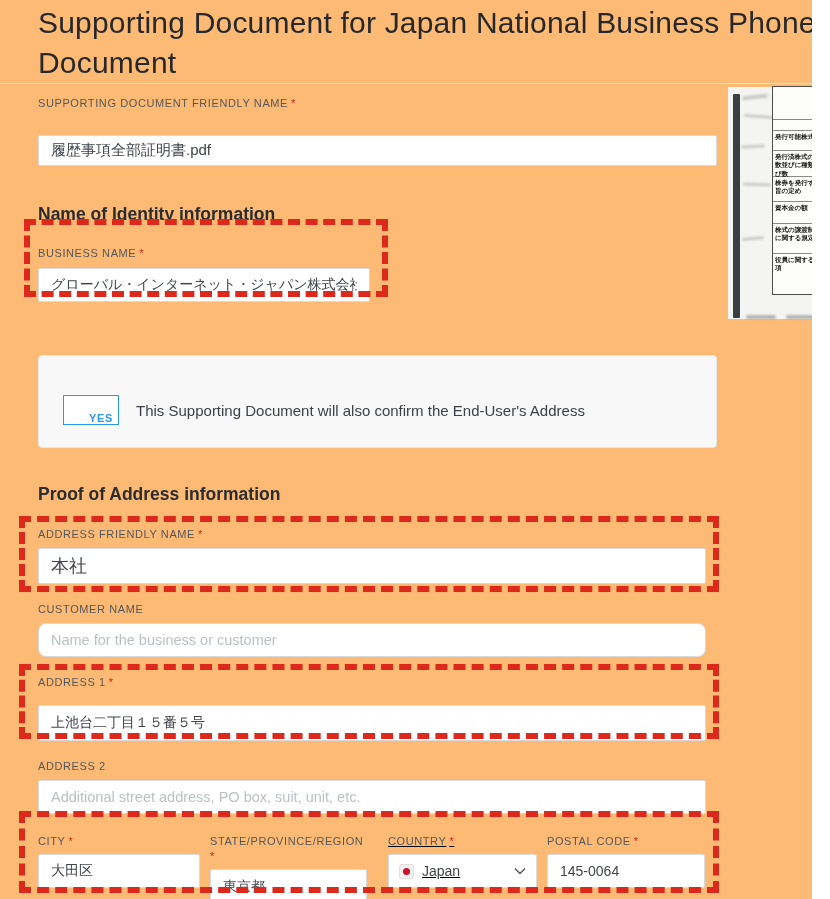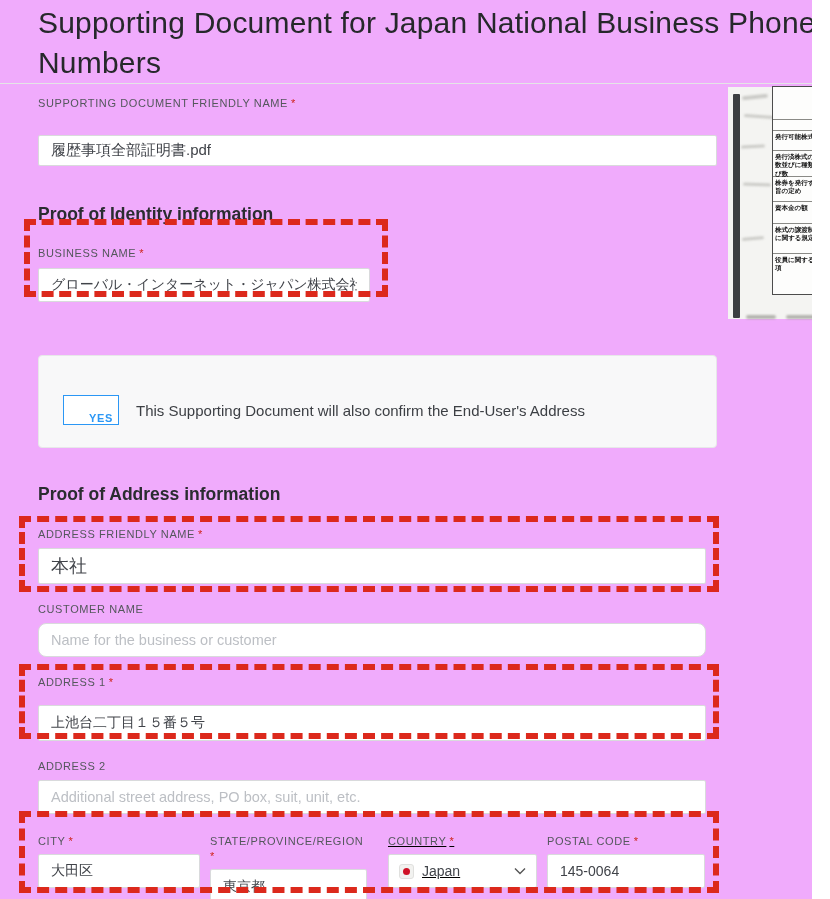--- a/index.html
+++ b/index.html
@@ -1,20 +1,20 @@
 <!DOCTYPE html>
 <html><head>
 <meta charset="utf-8">
 <style>
   * { margin:0; padding:0; box-sizing:border-box; }
   html,body { background:#fff; }
   body { font-family:"Liberation Sans", sans-serif; }
   .screen {
     position:relative; width:812px; height:899px;
-    background:#f0abfc; overflow:hidden;
+    background:#fdba74; overflow:hidden;
   }
 
   
   header { border-bottom:1px solid #e4e5e6; padding:3px 0 0 38px; height:84px; }
   h1 { font-size:30px; font-weight:400; color:#26282b; line-height:40px; letter-spacing:.2px; }
   h1 .t1 { display:block; white-space:nowrap; }
   h1 .t2 { display:block; }
 
   
   .content { padding-left:38px; width:717px; }
@@ -125,34 +125,34 @@
   .r4 { height:25px; } .r5 { height:22px; } .r6 { height:30px; } .r7 { height:41px; }
 </style>
 </head>
 <body>
 
 <div class="screen">
 
   <header>
     <h1>
       <span class="t1">Supporting Document for Japan National Business Phone</span>
-      <span class="t2">Numbers</span>
+      <span class="t2">Document</span>
     </h1>
   </header>
 
   <main class="content">
 
     <div class="field f-friendly">
       <label class="label">
         <span>SUPPORTING DOCUMENT FRIENDLY NAME</span><span class="req">*</span>
       </label>
       <input class="input" type="text" value="履歴事項全部証明書.pdf" style="">
     </div>
 
-    <h2 class="h-identity">Proof of Identity information</h2>
+    <h2 class="h-identity">Name of Identity information</h2>
 
     <div class="field f-business">
       <label class="label">
         <span>BUSINESS NAME</span><span class="req">*</span>
       </label>
       <input class="input" type="text" value="グローバル・インターネット・ジャパン株式会社" style="">
     </div>
 
     <section class="panel">
       <div class="toggle-row">

